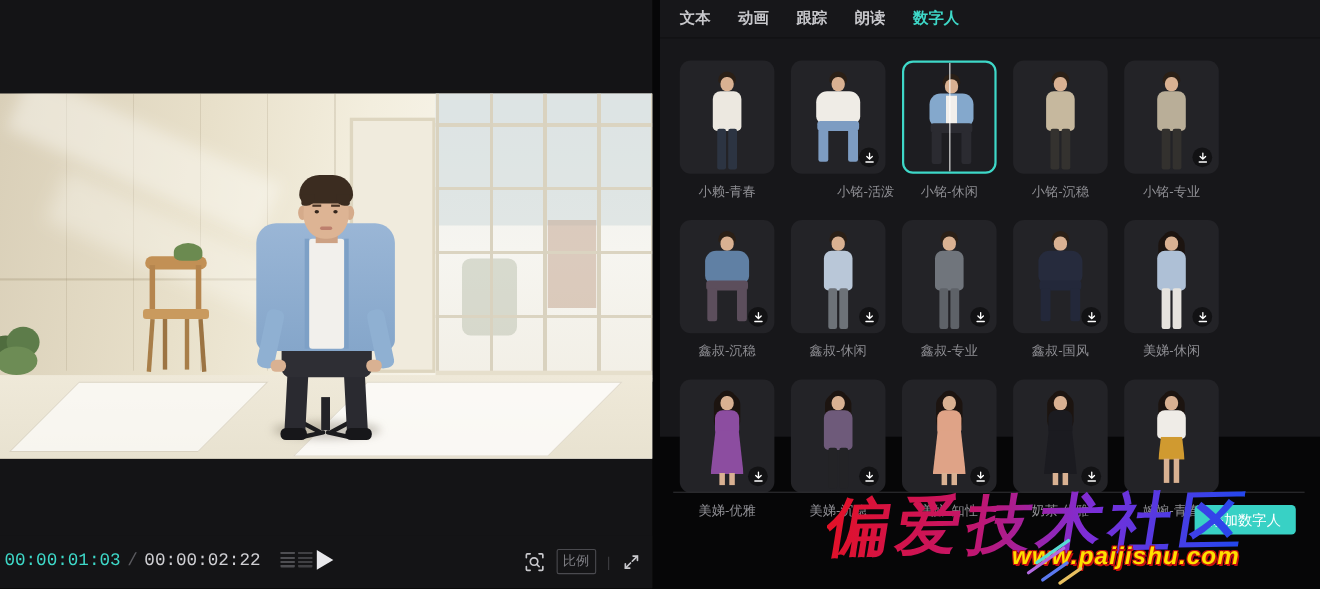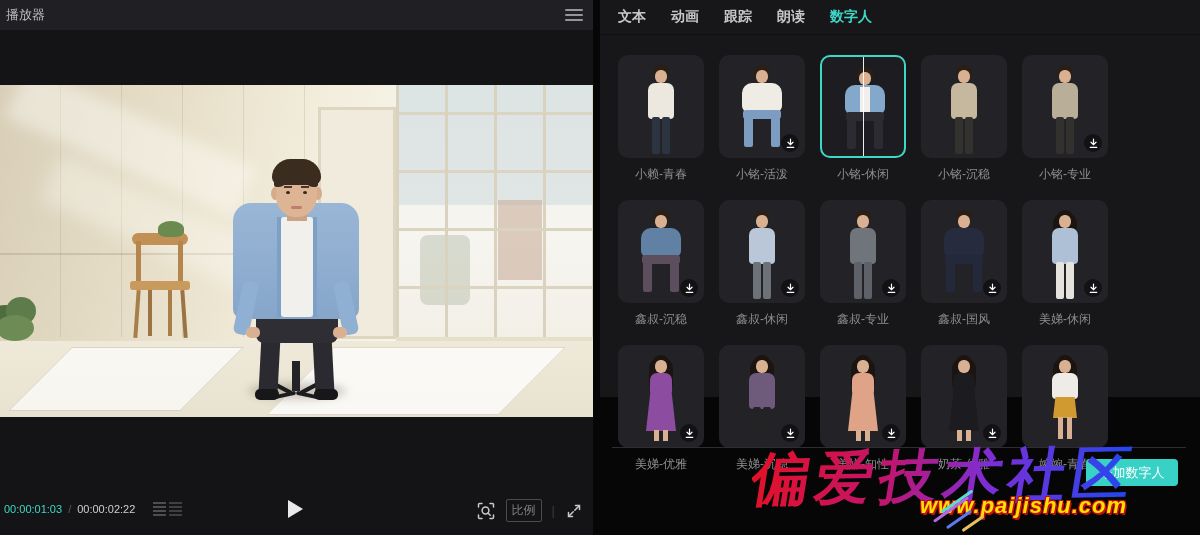--- a/index.html
+++ b/index.html
@@ -7,21 +7,21 @@
   
   #player-panel{position:absolute;left:0;top:0;width:593px;height:535px;background:#141416;}
   #player-topbar{position:absolute;left:0;top:0;right:0;height:30px;background:#202024;display:flex;align-items:center;justify-content:space-between;padding:0 10px;box-sizing:border-box;}
   #player-title{font-size:13px;color:#bcbcc0;margin-left:-4px;}
   .hamburger{width:18px;display:flex;flex-direction:column;gap:3px;cursor:pointer;}
   .hamburger div{height:2px;background:#96969a;border-radius:1px;}
   #video{position:absolute;left:0;top:85px;width:593px;height:332px;overflow:hidden;background:linear-gradient(100deg,#d9cfb8 0%,#e8e0ca 30%,#f3eede 52%,#f8f5ec 72%);}
   #video div{position:absolute;}
   #overlay-caption{left:0;right:0;top:130px;text-align:center;font-size:54px;font-weight:700;color:#ffffff;letter-spacing:3px;text-shadow:0 0 6px rgba(255,255,255,.25);font-family:"DejaVu Sans",sans-serif;}
   #player-bottombar{position:absolute;left:0;bottom:0;right:0;height:48px;background:#141416;}
-  .time-group{position:absolute;left:4px;top:14px;display:flex;align-items:center;gap:6px;font-family:Liberation Sans, sans-serif;font-size:11px;}
+  .time-group{position:absolute;left:4px;top:14px;display:flex;align-items:flex-start;gap:6px;font-family:Liberation Mono, monospace;font-size:16px;}
   #current-time{color:var(--accent,#3ed4c4);}
   #time-sep{color:#5b5b60;}
   #total-time{color:#cfcfd3;}
   .seg-icon{display:flex;gap:3px;margin-left:12px;}
   .seg-icon div{width:13px;height:15px;background:repeating-linear-gradient(0deg,#4e4e52 0 2px,transparent 2px 4px);border-radius:1px;}
   .seg-icon div:last-child{opacity:.75;}
   #play-button{position:absolute;left:288px;top:13px;width:0;height:0;border-left:15px solid #e9e9ec;border-top:9px solid transparent;border-bottom:9px solid transparent;cursor:pointer;}
   .right-ctrls{position:absolute;right:10px;top:12px;display:flex;align-items:center;gap:10px;}
   #ratio-button{border:1px solid #4a4a4f;color:#808086;font-size:12px;padding:2px 5px;border-radius:2px;cursor:pointer;}
   .ctrl-sep{color:#3c3c40;font-size:13px;}
@@ -43,28 +43,20 @@
   
   #watermark{position:absolute;left:152px;top:408px;width:452px;height:125px;pointer-events:none;z-index:50;}
   #watermark-text{position:absolute;left:0;top:30px;font-size:58px;font-weight:900;letter-spacing:6px;white-space:nowrap;transform:skewX(-10deg) rotate(-1deg);font-family:"DejaVu Sans",sans-serif;background:linear-gradient(90deg,#e31126 0%,#c3156b 34%,#7c2ed8 62%,#1e49ee 100%);-webkit-background-clip:text;background-clip:text;color:transparent;}
   #watermark-url{position:absolute;left:168px;top:85px;font-size:22px;font-weight:900;font-style:italic;color:#ffe000;letter-spacing:1px;text-shadow:1.5px 1.5px 0 #c60f0f,-1px -1px 0 #c60f0f,1px -1px 0 #c60f0f,-1px 1px 0 #c60f0f;}
   .wm-stroke{position:absolute;height:3px;border-radius:2px;transform:rotate(-35deg);}
 </style>
 </head>
 <body>
 
 <div id="player-panel">
-  <div id="player-topbar">
-    <span id="player-title">播放器</span>
-    <div class="hamburger">
-        <div></div>
-        <div></div>
-        <div></div>
-      </div>
-  </div>
 
   <div id="video">
 
     <div style="left:0;top:0;width:310px;height:252px;background:repeating-linear-gradient(90deg,transparent 0 60px,rgba(140,125,95,.18) 60px 61px);"></div>
     <div style="left:0;top:168px;width:310px;height:2px;background:rgba(150,135,105,.28);"></div>
     <div style="left:6px;top:30px;width:250px;height:55px;background:rgba(255,255,252,.4);transform:rotate(24deg);filter:blur(7px);"></div>
     <div style="left:40px;top:120px;width:260px;height:50px;background:rgba(255,255,252,.32);transform:rotate(24deg);filter:blur(8px);"></div>
 
     <div style="left:318px;top:22px;width:78px;height:232px;background:#f0ebdd;border:3px solid #ded6c0;box-sizing:border-box;"></div>
 
@@ -196,21 +188,21 @@
           <div style="left:24px;top:55px;width:38px;height:9px;background:#7d9cc2;border-radius:3px"></div>
           <div style="left:25px;top:62px;width:9px;height:30px;background:#7d9cc2;border-radius:2px"></div>
           <div style="left:52px;top:62px;width:9px;height:30px;background:#7d9cc2;border-radius:2px"></div>
         </div>
         <div class="dl">
           <svg width="11" height="11" viewBox="0 0 11 11">
             <path d="M5.5 1.2v5.2M3 4.2l2.5 2.4L8 4.2M2.2 9.3h6.6" stroke="#fff" stroke-width="1.2" fill="none" stroke-linecap="round"></path>
           </svg>
         </div>
       </div>
-      <div class="card-label" style="left: 111px; top: 132px;">小铭-活泼</div>
+      <div class="card-label" style="left: 111px; top: 132px; text-align: right;">小铭-活泼</div>
       <div class="card selected" style="left: 220px; top: 21px;">
         <div class="fig">
           <div style="left:35px;top:10px;width:16px;height:11px;background:#2a1f16;border-radius:8px 8px 3px 3px"></div>
           <div style="left:37px;top:15px;width:12px;height:13px;background:#d9b192;border-radius:46%"></div>
           <div style="left:23px;top:28px;width:40px;height:29px;background:#84a8cc;border-radius:10px 10px 6px 6px"></div>
           <div style="left:38px;top:30px;width:10px;height:27px;background:#f1efeb"></div>
           <div style="left:24px;top:55px;width:38px;height:9px;background:#2b2b31;border-radius:3px"></div>
           <div style="left:25px;top:62px;width:9px;height:30px;background:#2b2b31;border-radius:2px"></div>
           <div style="left:52px;top:62px;width:9px;height:30px;background:#2b2b31;border-radius:2px"></div>
         </div>

